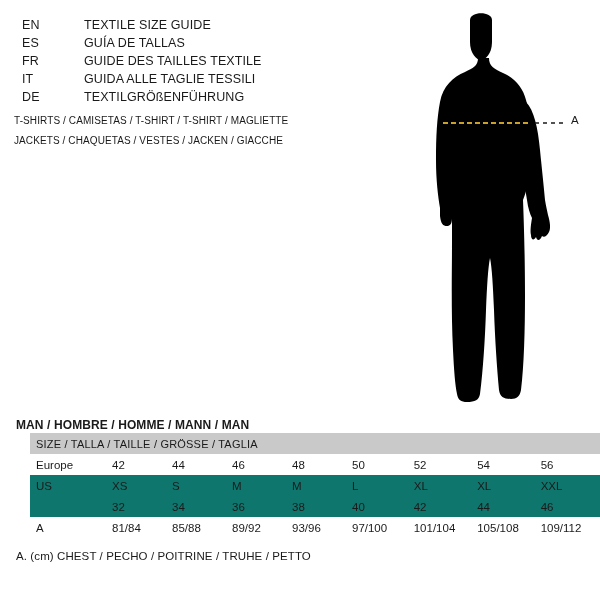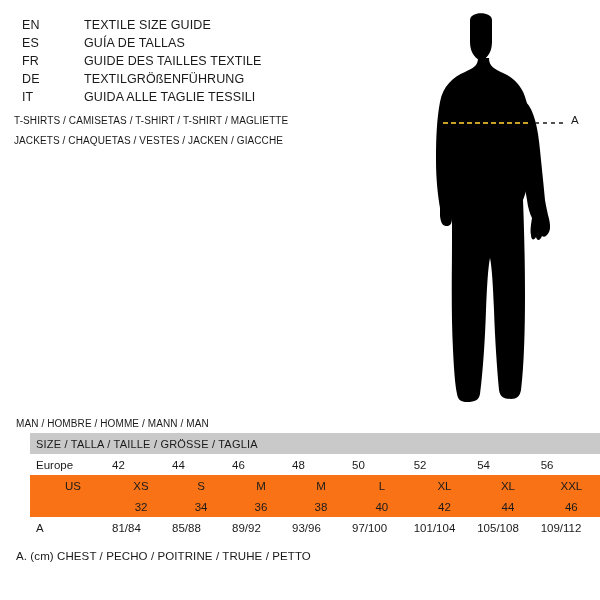--- a/index.html
+++ b/index.html
@@ -78,23 +78,24 @@
     left: 176px;
     font-size: 11.5px;
     color: #1a1a1a;
   }
 
   
   .man-title {
     position: absolute;
     top: 418px;
     left: 16px;
-    font-size: 10px;
-    letter-spacing: 0.1px;
-    white-space: nowrap;
+    font-size: 12px;
+    letter-spacing: 0.1px;
+    white-space: nowrap;
+    font-weight: bold;
   }
   table.size-table {
     position: absolute;
     top: 433px;
     left: 14px;
     width: 572px;
     border-collapse: collapse;
     font-size: 11.5px;
     margin-left: 16px;
   }
@@ -103,22 +104,21 @@
     height: 21px;
     vertical-align: middle;
     white-space: nowrap;
   }
   .row-head td {
     background: #c9c9c9;
     font-size: 11px;
     letter-spacing: 0.2px;
   }
   .row-alt td {
-    background: #f97316;
-    text-align: center;
+    background: #0f766e;
   }
   .row-plain td {
     background: #ffffff;
   }
   .c-label {
     width: 88px;
     padding-left: 6px !important;
   }
   .c-val {
     width: 69px;
@@ -146,26 +146,26 @@
     </div>
     <div class="lang-row">
       <span class="lang-code">ES</span>
       <span class="lang-text">GUÍA DE TALLAS</span>
     </div>
     <div class="lang-row">
       <span class="lang-code">FR</span>
       <span class="lang-text">GUIDE DES TAILLES TEXTILE</span>
     </div>
     <div class="lang-row">
+      <span class="lang-code">IT</span>
+      <span class="lang-text">GUIDA ALLE TAGLIE TESSILI</span>
+    </div>
+    <div class="lang-row">
       <span class="lang-code">DE</span>
       <span class="lang-text">TEXTILGRÖßENFÜHRUNG</span>
-    </div>
-    <div class="lang-row">
-      <span class="lang-code">IT</span>
-      <span class="lang-text">GUIDA ALLE TAGLIE TESSILI</span>
     </div>
   </div>
 
   <div class="cat-block">
     <div class="cat-line">T-SHIRTS / CAMISETAS / T-SHIRT / T-SHIRT / MAGLIETTE</div>
     <div class="cat-line">JACKETS / CHAQUETAS / VESTES / JACKEN / GIACCHE</div>
   </div>
 
   <div class="figure-wrap">
     <svg width="205" height="400" viewBox="0 0 205 400" xmlns="http://www.w3.org/2000/svg">

